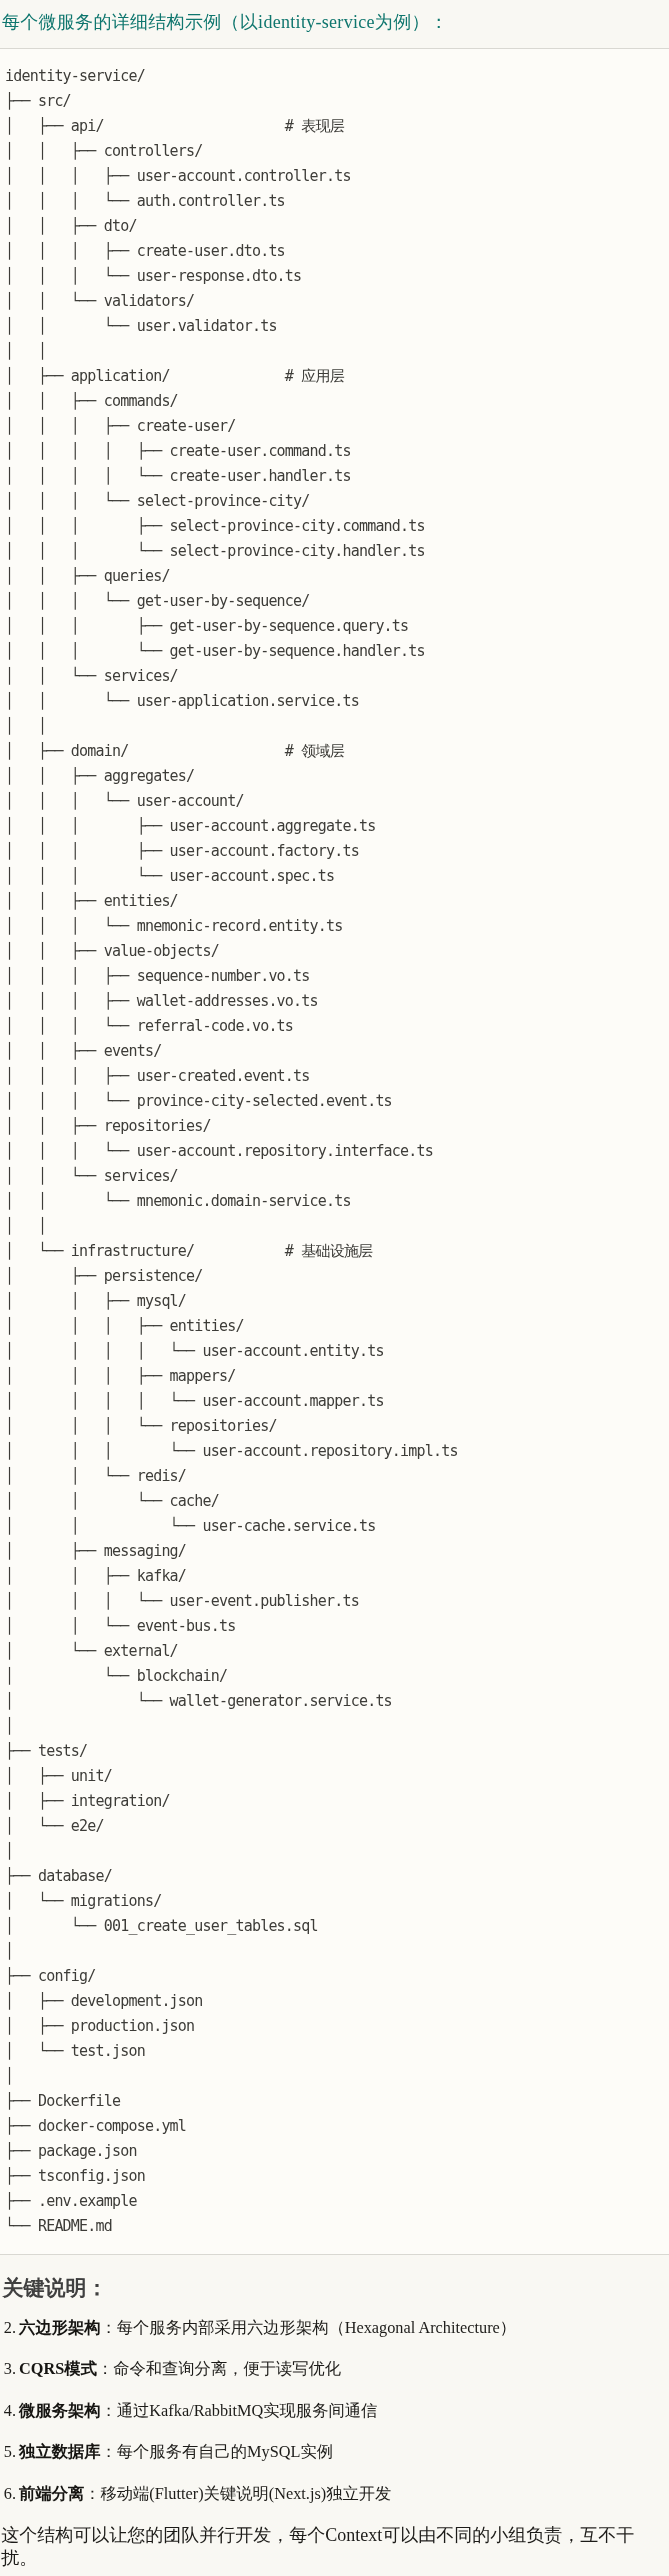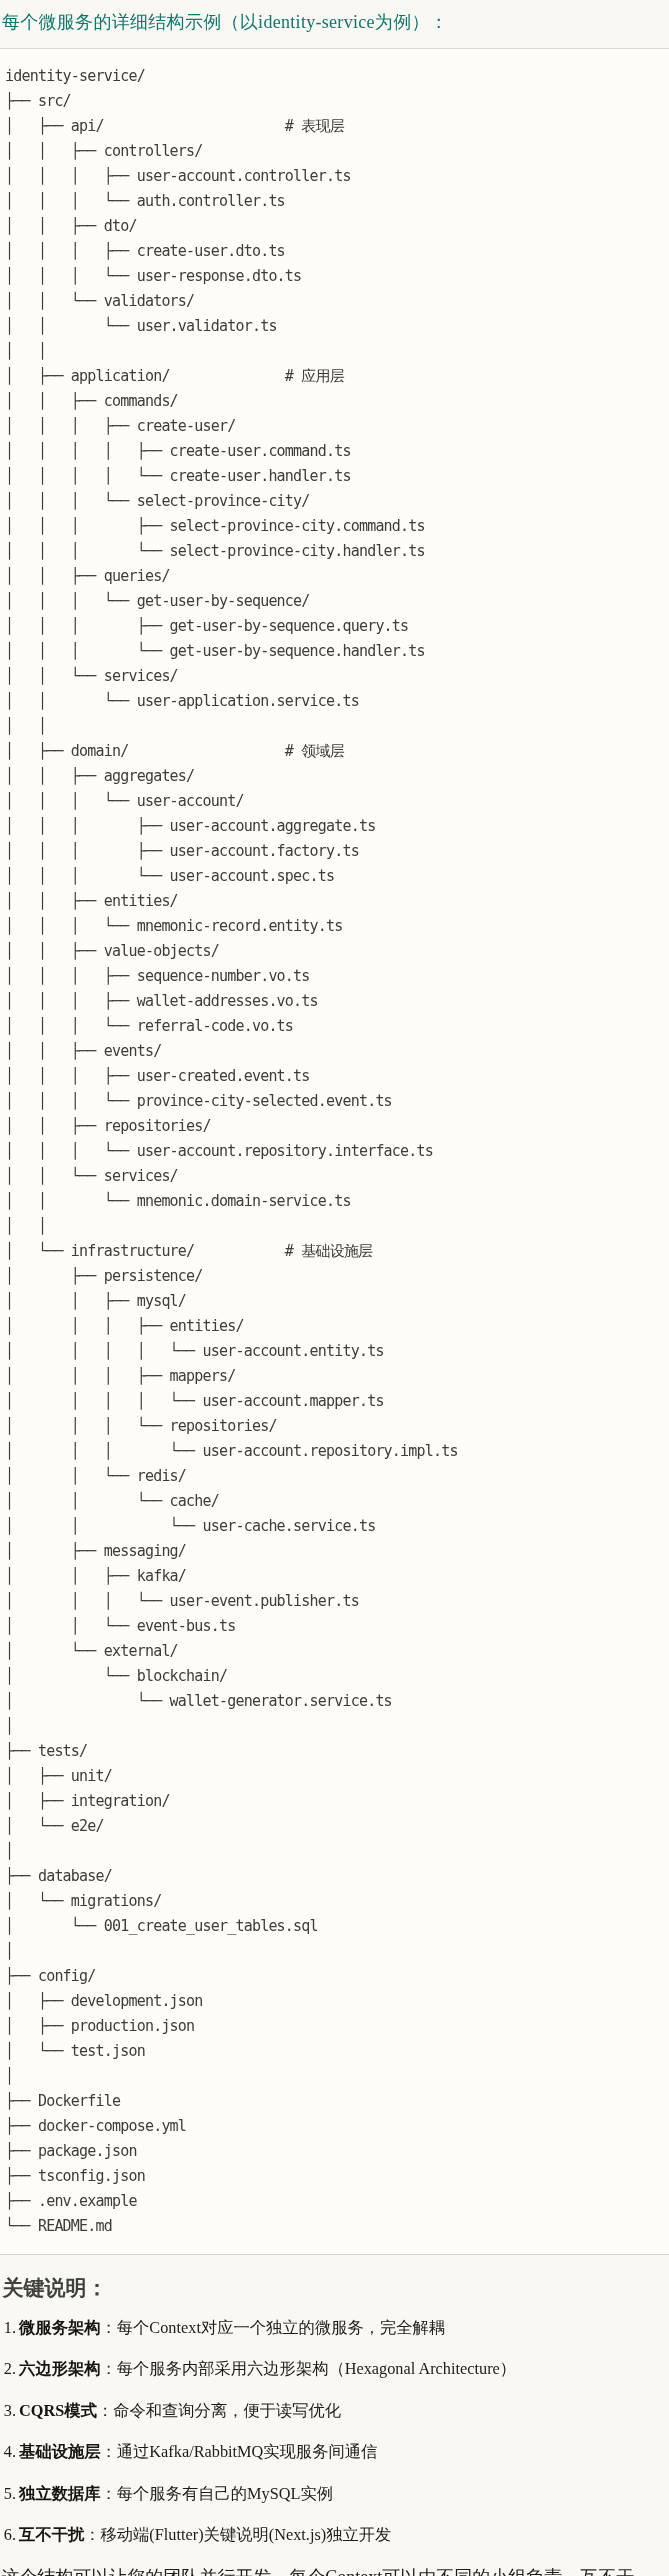--- a/index.html
+++ b/index.html
@@ -162,25 +162,24 @@
 ├── docker-compose.yml
 ├── package.json
 ├── tsconfig.json
 ├── .env.example
 └── README.md</code></pre>
 
   <section class="notes">
     <h2>关键说明：</h2>
 
     <ol class="notes-list" id="notes-list">
-        <li><span class="num">1.</span><span class="label">微服务架构</span><span class="sep">：</span><span class="text">每个Context对应一个独立的微服务，完全解耦</span></li>
         <li><span class="num">2.</span><span class="label">六边形架构</span><span class="sep">：</span><span class="text">每个服务内部采用六边形架构（Hexagonal Architecture）</span></li>
         <li><span class="num">3.</span><span class="label">CQRS模式</span><span class="sep">：</span><span class="text">命令和查询分离，便于读写优化</span></li>
-        <li><span class="num">4.</span><span class="label">基础设施层</span><span class="sep">：</span><span class="text">通过Kafka/RabbitMQ实现服务间通信</span></li>
+        <li><span class="num">4.</span><span class="label">微服务架构</span><span class="sep">：</span><span class="text">通过Kafka/RabbitMQ实现服务间通信</span></li>
         <li><span class="num">5.</span><span class="label">独立数据库</span><span class="sep">：</span><span class="text">每个服务有自己的MySQL实例</span></li>
-        <li><span class="num">6.</span><span class="label">互不干扰</span><span class="sep">：</span><span class="text">移动端(Flutter)关键说明(Next.js)独立开发</span></li>
+        <li><span class="num">6.</span><span class="label">前端分离</span><span class="sep">：</span><span class="text">移动端(Flutter)关键说明(Next.js)独立开发</span></li>
       </ol>
 
     <p class="closing">这个结构可以让您的团队并行开发，每个Context可以由不同的小组负责，互不干扰。</p>
   </section>
 
 </main>
 
 
 </body></html>

